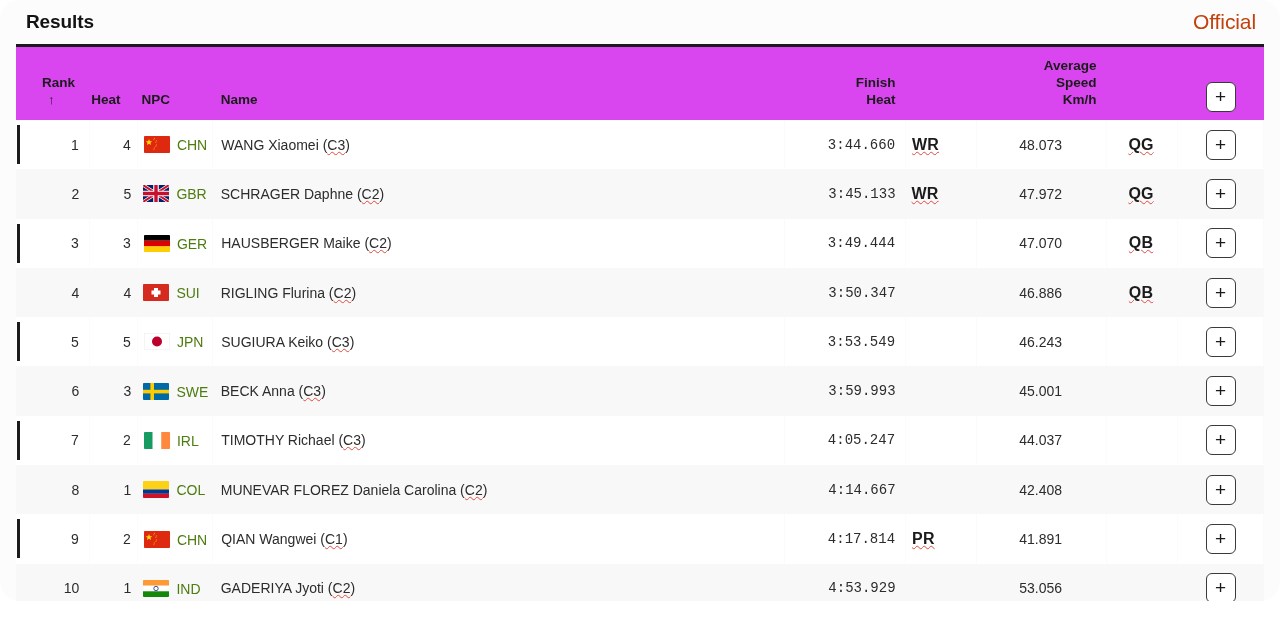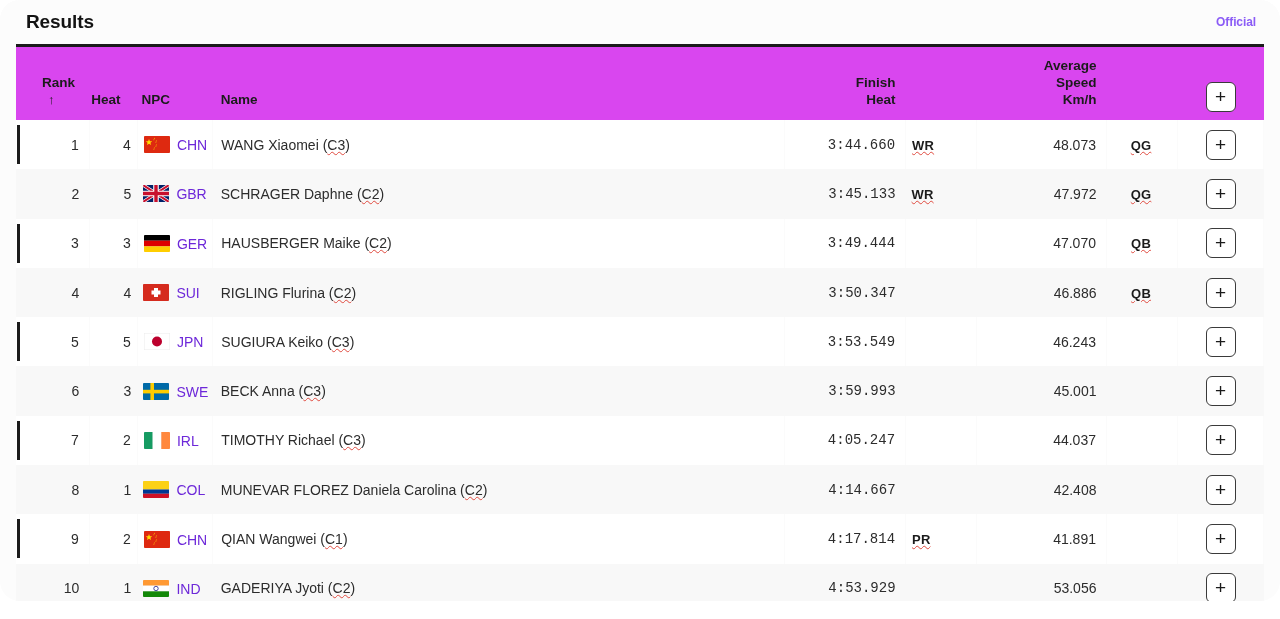--- a/index.html
+++ b/index.html
@@ -28,23 +28,23 @@
     padding: 0 24px 0 26px;
     background: #fcfcfc;
   }
   .topbar-title {
     font-size: 19px;
     font-weight: bold;
     color: #131313;
     letter-spacing: -0.1px;
   }
   .topbar-status {
-    font-size: 12px;
-    font-weight: bold;
-    color: #8b5cf6;
+    font-size: 21px;
+    font-weight: normal;
+    color: #c2410c;
     letter-spacing: -0.1px;
   }
 
   
   .table-wrap {
     margin: 0 16px;
     border-top: 3px solid #1b1b1b;
     background: #ffffff;
   }
   table.results {
@@ -115,47 +115,47 @@
     position: absolute;
     left: 1px; top: 5px;
     width: 3px; height: 39px;
     background: #1b1b1b;
   }
   td.d-heat  { text-align: right; padding-right: 6px; }
   td.d-npc   { text-align: left; padding-left: 6px; white-space: nowrap; }
   td.d-name  { text-align: left; padding-left: 8px; white-space: nowrap; }
   td.d-ftime { text-align: right; padding-right: 10px; white-space: nowrap; font-family: Liberation Mono, monospace; }
   td.d-frec  { text-align: left; padding-left: 6px; }
-  td.d-speed { text-align: right; padding-right: 10px; }
+  td.d-speed { text-align: center; padding-right: 10px; }
   td.d-srec  { text-align: center; padding-left: 6px; }
   td.d-exp   { text-align: center; }
 
   
   .flag {
     display: inline-block;
     width: 26px; height: 17px;
     vertical-align: -3px;
     margin-right: 7px;
     border-radius: 1px;
     overflow: hidden;
     position: relative;
     background: #ddd;
   }
-  .npc-code { font-size: 14px; color: #6d28d9; }
+  .npc-code { font-size: 14px; color: #4d7c0f; }
 
   
   .sq {
     text-decoration: underline;
     text-decoration-style: wavy;
     text-decoration-color: #e04a3f;
     text-decoration-thickness: 1px;
     text-underline-offset: 1px;
   }
   .rec-badge {
-    font-size: 13px;
+    font-size: 16px;
     font-weight: bold;
     color: #1b1b1b;
     letter-spacing: 0.2px;
   }
 
   
   .expand-btn {
     width: 30px; height: 30px;
     border: 1.6px solid #3a3a3a;
     border-radius: 6px;

